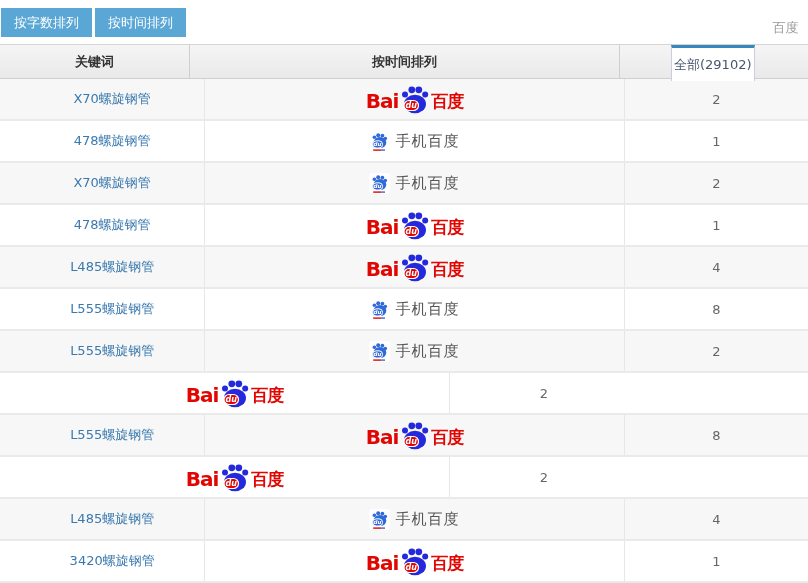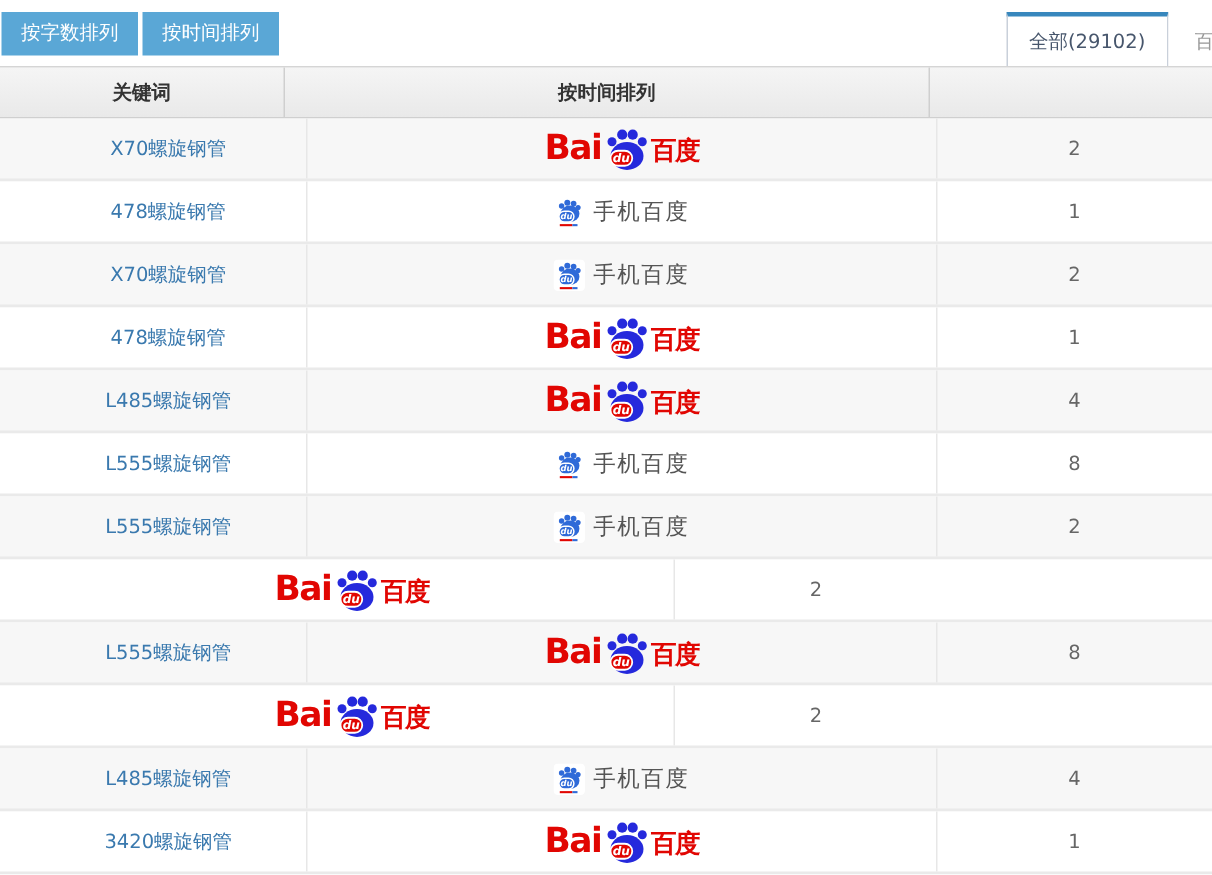--- a/index.html
+++ b/index.html
@@ -19,21 +19,21 @@
   
   .tabs { position: absolute; top: 8px; left: 671px; display: flex; height: 36px; }
   .tab {
     font-size: 13px; white-space: nowrap; cursor: pointer;
     display: flex; align-items: center; justify-content: center;
   }
   .tab.active {
     background: #fff; color: #47566c;
     border-top: 3px solid #3787bd;
     border-left: 1px solid #c9d0da; border-right: 1px solid #c9d0da;
-    padding: 0 14px; height: 36px;
+    padding: 0 2px; height: 36px; margin-top: 37px;
   }
   .tab.inactive { background: #fff; color: #999; padding: 3px 14px 0 18px; height: 36px; }
 
   
   .tbl-header {
     display: flex; height: 35px; align-items: flex-start;
     background: linear-gradient(#f5f5f5, #e9e9e9);
     border-top: 1px solid #d5d5d5; border-bottom: 1px solid #cfcfcf;
     font-size: 13px; font-weight: bold; color: #333;
   }
@@ -53,21 +53,21 @@
   .row.alt { background: #f7f7f7; }
   .row .col-kw, .row .col-eng {
     border-right: 1px solid #e7e7e7; height: 100%;
     display: flex; align-items: center; justify-content: center;
   }
   .row .col-rank { height: 100%; display: flex; align-items: center; justify-content: center; color: #666; }
   .kw-link { color: #3a79ae; text-decoration: none; font-size: 13px; }
 
   
   .pc-logo { display: inline-flex; align-items: flex-end; line-height: 1; }
-  .pc-logo .bai { color: #e10602; font-weight: bold; font-size: 23px; letter-spacing: -1px; padding-bottom: 2px; }
+  .pc-logo .bai { color: #e10602; font-weight: bold; font-size: 20px; letter-spacing: -1px; padding-bottom: 2px; }
   .pc-logo svg { margin: 0 1px -1px 1px; }
   .pc-logo .cn { color: #e10602; font-weight: bold; font-size: 17px; letter-spacing: -1px; padding-bottom: 3px; }
 
   
   .mob-logo { display: inline-flex; align-items: center; }
   .mob-logo svg { margin-right: 5px; }
   .mob-logo .mob-label { color: #555; font-size: 15px; letter-spacing: 1px; }
 </style>
 </head>
 <body>

